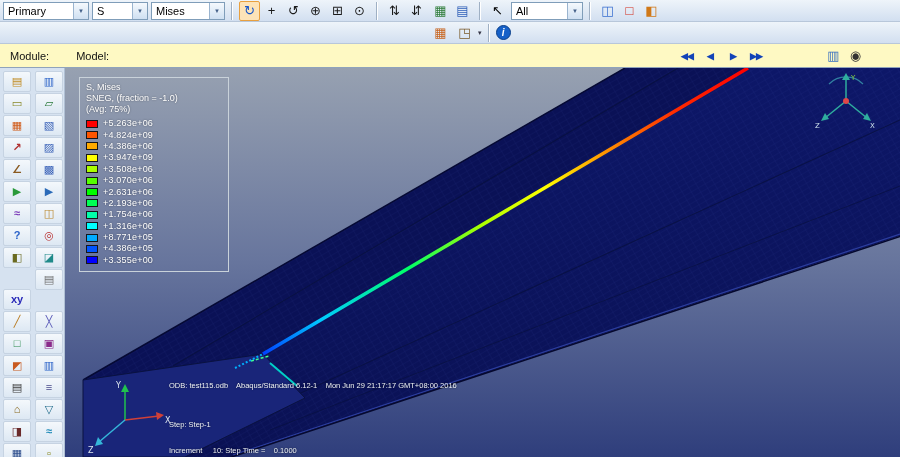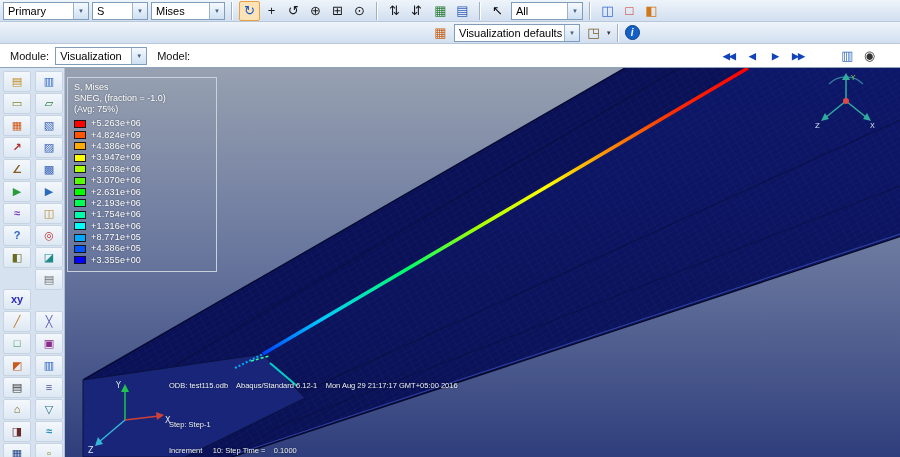--- a/index.html
+++ b/index.html
@@ -6,22 +6,22 @@
   html,body { width:900px; height:457px; overflow:hidden;
     font-family:"Liberation Sans","DejaVu Sans",sans-serif; font-size:11px; }
   .app { position:relative; width:900px; height:457px; background:#d6e2f0; }
 
   
   .row1,.row2 { position:absolute; left:0; width:100%; height:22px;
     background:linear-gradient(#eef4fa,#d2dff0); border-bottom:1px solid #b8c7da;
     display:flex; align-items:center; gap:3px; padding:0 3px; }
   .row1 { top:0; } .row2 { top:22px; }
   .ctx { position:absolute; top:44px; left:0; width:100%; height:24px;
-    background:#ffffff; border-bottom:1px solid #8fa3bb;
-    display:flex; align-items:center; gap:3px; padding:0 3px; }
+    background:#fef9c3; border-bottom:1px solid #8fa3bb;
+    display:flex; align-items:center; gap:17px; padding:0 3px; }
   .combo { display:flex; align-items:center; height:18px; background:#fff;
     border:1px solid #7f9db9; overflow:hidden; }
   .cval { flex:1; padding:13px 4px; white-space:nowrap; overflow:hidden; }
   .cbtn { width:15px; height:100%; flex:none; display:flex; align-items:center; justify-content:center;
     background:linear-gradient(#f5f9fd,#cfe0f2); border-left:1px solid #9ab4cf;
     font-size:6px; color:#44618a; }
   .w86{width:86px}.w56{width:56px}.w74{width:74px}.w72{width:72px}
   .w92{width:92px}.w118{width:126px}.w160{width:160px}
   .fs10 .cval{font-size:10px}
   .tgroup { display:flex; align-items:center; gap:1px; }
@@ -48,21 +48,21 @@
     padding:3px 0 0 3px; align-content:start; overflow:hidden; }
   .sicon { width:28px; height:21px; display:flex; align-items:center; justify-content:center;
     font-size:11px; line-height:1; background:linear-gradient(#f4f8fc,#dde8f3);
     border:1px solid #c6d3e2; border-radius:2px; padding:0; font-family:inherit; font-weight:bold; }
 
   
   .viewport { position:absolute; top:68px; left:65px; right:0; bottom:0; overflow:hidden; }
   svg.scene { position:absolute; inset:0; width:100%; height:100%; display:block; }
   svg text { font-family:"DejaVu Sans",sans-serif; }
 
-  .legend { position:absolute; left:2px; top:9px; width:150px;
+  .legend { position:absolute; left:14px; top:9px; width:150px;
     border:1px solid #c9d2da; padding:4px 6px 5px; color:#fff;
     font-size:9px; line-height:11px; text-shadow:0 0 2px rgba(0,0,0,.45); }
   .lg-rows { margin-top:3px; }
   .lrow { display:flex; align-items:center; height:11.4px; gap:5px; }
   .chip { width:12px; height:8px; flex:none; border:1px solid #16161a; }
   .lval { white-space:nowrap; letter-spacing:.2px; }
 
   .vp-text { position:absolute; color:#eef2f6; font-size:7.5px; line-height:8.5px;
     white-space:pre; text-shadow:0 0 2px rgba(0,0,0,.55); }
   .odb { left:104px; top:314px; }
@@ -161,40 +161,32 @@
         </button>
 
     </div>
   </div>
 
   <div class="row2">
     <div class="spacer428"></div>
     <button class="tbtn" style="color: rgb(200, 100, 30);">
       <span>▦</span>
     </button>
-    <div class="combo w118">
-      <span class="cval">Visualization defaults</span>
-      <span class="cbtn">▼</span>
-    </div>
     <button class="tbtn" style="color: rgb(122, 90, 42);">
       <span>◳</span>
     </button>
     <span style="font-size:7px;color:#334;">▾</span>
     <div class="sep"></div>
     <button class="infobtn">
       <span>i</span>
     </button>
   </div>
 
   <div class="ctx">
     <span class="lbl">Module:</span>
-    <div class="combo w92">
-      <span class="cval">Visualization</span>
-      <span class="cbtn">▼</span>
-    </div>
     <span class="lbl">Model:</span>
     <div class="grow"></div>
     <div class="tgroup">
 
         <button class="pbtn">
           <span>◀◀</span>
         </button>
 
         <button class="pbtn">
           <span>◀</span>
@@ -504,21 +496,21 @@
           </div>
 
           <div class="lrow">
             <span class="chip" style="background: rgb(0, 0, 255);"></span>
             <span class="lval">+3.355e+00</span>
           </div>
 
       </div>
     </div>
 
-    <div class="vp-text odb">ODB: test115.odb    Abaqus/Standard 6.12-1    Mon Aug 29 21:17:17 GMT+05:00 2016</div>
+    <div class="vp-text odb">ODB: test115.odb    Abaqus/Standard 6.12-1    Mon Jun 29 21:17:17 GMT+08:00 2016</div>
     <div class="vp-text stepblk">
       <div>Step: Step-1</div>
       <div>Increment     10: Step Time =    0.1000</div>
       
       
     </div>
   </div>
 </div>
 
 </body></html>

